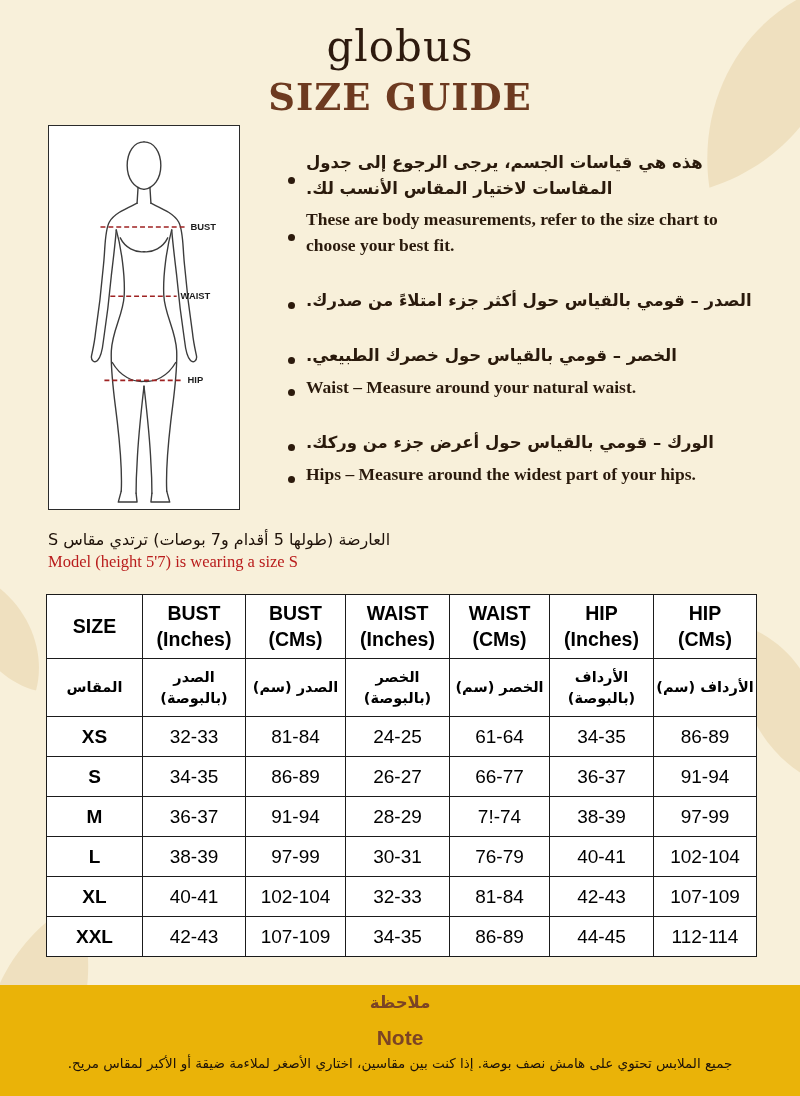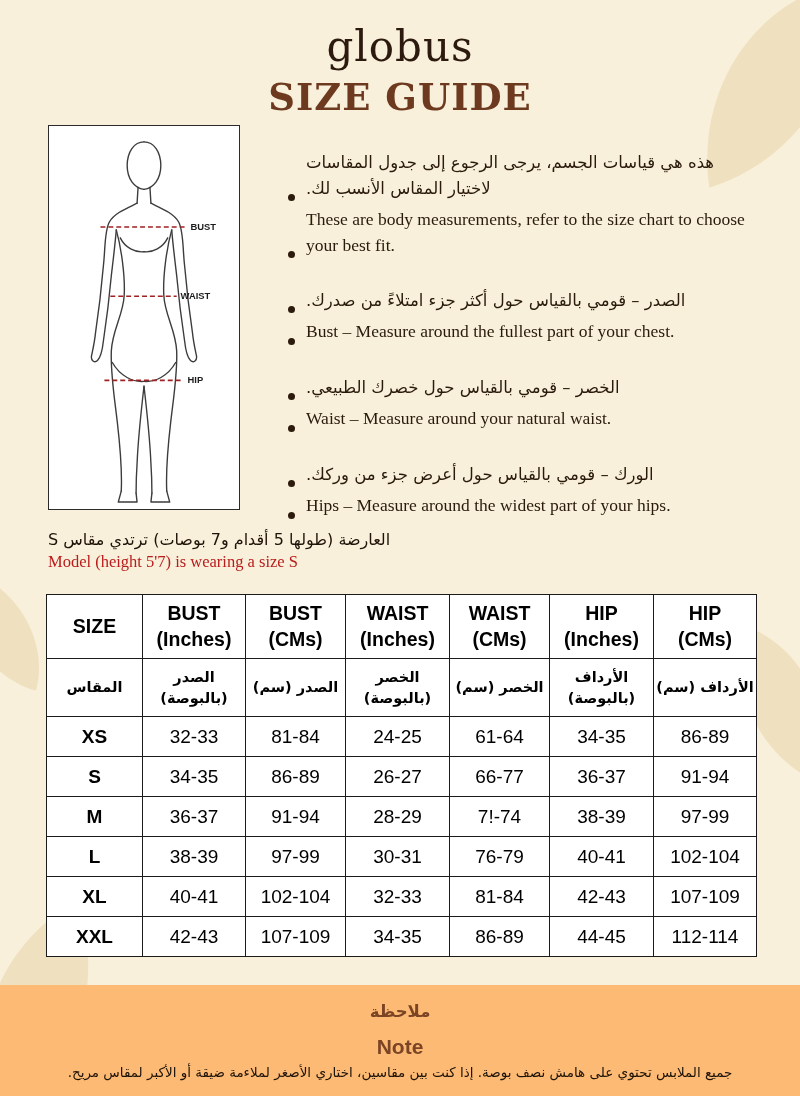--- a/index.html
+++ b/index.html
@@ -25,21 +25,21 @@
   
   .figure-box {
     position:absolute; left:48px; top:125px; width:192px; height:385px;
     background:#ffffff; border:1.5px solid #2b2b2b; z-index:2;
   }
   .figure-box svg { width:100%; height:100%; display:block; }
 
   
   .instructions { position:absolute; left:288px; top:150px; width:470px; z-index:2; }
   .instr-group { margin-bottom:30px; }
-  .bullet-row { display:flex; align-items:flex-end; margin-bottom:6px; }
+  .bullet-row { display:flex; align-items:center; margin-bottom:6px;font-weight:bold; }
   .dot { flex:0 0 7px; width:7px; height:7px; border-radius:50%; background:#2c1a0c; margin-top:9px; margin-right:11px; }
   .txt { flex:1; text-align:left; color:#2a1a0c; }
   .txt.ar { font-family:"DejaVu Sans", sans-serif; font-size:16.5px; line-height:1.55; direction:rtl; }
   .txt.en { font-family:"Liberation Serif", serif; font-size:17.5px; line-height:1.45; }
 
   
   .model-note { position:absolute; left:48px; top:530px; z-index:2; }
   .model-ar { display:block; font-family:"DejaVu Sans", sans-serif; font-size:16px; direction:rtl; text-align:left; color:#1f1209; }
   .model-en { display:block; margin-top:3px; font-family:"Liberation Serif", serif; font-size:16.5px; color:#b91c1c; }
 
@@ -53,21 +53,21 @@
   }
   tr.en-head th { height:64px; font-family:"Liberation Sans", sans-serif; font-weight:700; font-size:19.5px; line-height:1.3; color:#000; }
   tr.ar-head th { height:58px; font-family:"DejaVu Sans", sans-serif; font-weight:700; font-size:14.5px; line-height:1.4; direction:rtl; color:#000; }
   .size-table td { height:40px; font-family:"Liberation Sans", sans-serif; font-size:19px; color:#000; }
   td.size-col { font-weight:700; }
   .h2:empty { display:none; }
 
   
   .note-band {
     position:absolute; left:0; right:0; bottom:0; height:111px;
-    background:#fdba74; z-index:2; text-align:center; padding-top:17px;
+    background:#eab308; z-index:2; text-align:center; padding-top:8px;
   }
   .note-title-ar { font-family:"DejaVu Sans", sans-serif; font-weight:700; font-size:16.5px; color:#7b4425; direction:rtl; }
   .note-title-en { font-family:Liberation Sans, sans-serif; font-weight:700; font-size:21px; color:#7b4425; margin-top:14px; }
   .note-body-ar { font-family:"DejaVu Sans", sans-serif; font-size:13.5px; color:#1d1208; direction:rtl; margin-top:5px; }
   .note-body-en { font-family:"Liberation Serif", serif; font-size:15.5px; color:#1d1208; margin-top:4px; }
 </style>
 </head>
 <body>
 
 <div class="page">
@@ -129,24 +129,20 @@
         <span class="dot"></span>
         <span class="txt en">These are body measurements, refer to the size chart to choose your best fit.</span>
       </div>
     </div>
 
     <div class="instr-group">
       <div class="bullet-row">
         <span class="dot"></span>
         <span class="txt ar">الصدر – قومي بالقياس حول أكثر جزء امتلاءً من صدرك.</span>
       </div>
-      <div class="bullet-row">
-        <span class="dot"></span>
-        <span class="txt en">Bust – Measure around the fullest part of your chest.</span>
-      </div>
     </div>
 
     <div class="instr-group">
       <div class="bullet-row">
         <span class="dot"></span>
         <span class="txt ar">الخصر – قومي بالقياس حول خصرك الطبيعي.</span>
       </div>
       <div class="bullet-row">
         <span class="dot"></span>
         <span class="txt en">Waist – Measure around your natural waist.</span>

